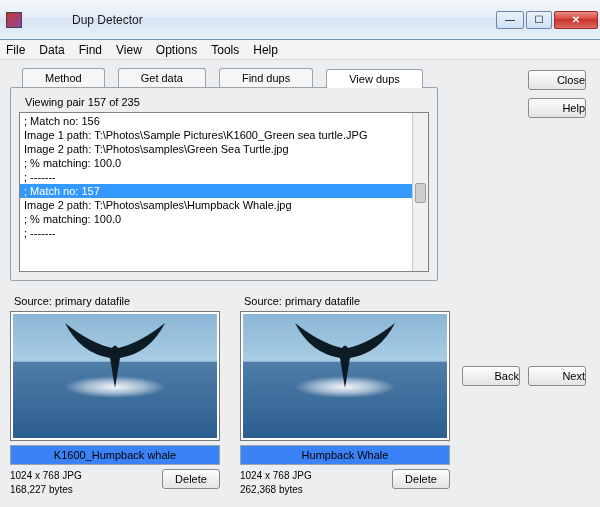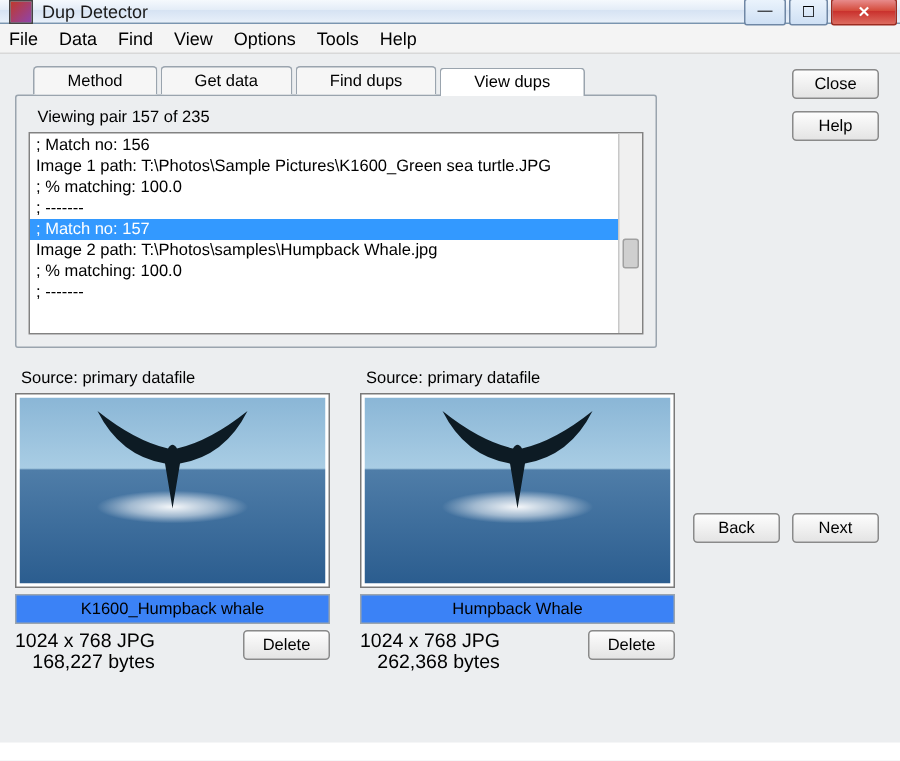--- a/index.html
+++ b/index.html
@@ -5,26 +5,27 @@
 * { box-sizing: border-box; margin: 0; padding: 0; }
 body {
   font-family: "Segoe UI", Tahoma, sans-serif;
   font-size: 11px;
   background: #fff;
   width: 600px;
   height: 507px;
   overflow: hidden;
 }
 .titlebar {
-  height: 16px;
+  height: 40px;
   background: linear-gradient(to bottom, #f5f9fd 0%, #e3ecf7 45%, #d6e3f3 46%, #e8f0fa 100%);
   border-bottom: 1px solid #7a95b0;
   display: flex;
   align-items: center;
   padding: 0 2px 0 6px;
+  gap: 44px;
 }
 .titlebar .app-icon {
   width: 16px; height: 16px;
   background: linear-gradient(135deg,#c0392b,#8e44ad);
   margin-right: 6px;
   border: 1px solid #444;
 }
 .titlebar .title { flex: 1; color: #1a1a1a; font-size: 12px; }
 .win-btns { display: flex; gap: 2px; }
 .win-btn {
@@ -64,40 +65,40 @@
   display: flex;
   gap: 0;
   margin-left: 12px;
 }
 .tab {
   padding: 3px 22px;
   border: 1px solid #9aa4ae;
   border-bottom: none;
   background: #f6f6f6;
   border-radius: 3px 3px 0 0;
-  margin-right: 2px;
+  margin-right: 13px;
   font-size: 11px;
 }
 .tab.active {
   background: #fff;
   position: relative;
   top: 1px;
 }
 .panel {
   border: 1px solid #9aa4ae;
   background: #eceef0;
   padding: 6px 8px 8px 8px;
   width: 428px;
   border-radius: 2px;
 }
 .status-line { font-size: 11px; margin: 2px 0 4px 6px; }
 .listbox {
   background: #fff;
   border: 1px solid #828282;
-  height: 135px;
+  height: 160px;
   overflow: hidden;
   position: relative;
   font-size: 11px;
   line-height: 14px;
   padding: 1px 0;
 }
 .listbox .line { padding: 0 4px; white-space: nowrap; }
 .listbox .line.sel { background: #3399ff; color: #fff; }
 .scrollbar {
   position: absolute;
@@ -118,21 +119,21 @@
   position: absolute;
   right: 14px;
   top: 10px;
   display: flex;
   flex-direction: column;
   gap: 8px;
 }
 .btn {
   width: 58px;
   padding: 3px 0;
-  text-align: center;
+  text-align: right;
   border: 1px solid #8a8a8a;
   background: linear-gradient(to bottom,#fdfdfd,#e4e4e4);
   border-radius: 3px;
   font-size: 11px;
   cursor: default;
 }
 .nav-btns {
   position: absolute;
   right: 14px;
   top: 306px;
@@ -182,21 +183,21 @@
   padding: 3px 4px;
   margin-top: 4px;
   font-size: 11px;
 }
 .meta-row {
   display: flex;
   align-items: flex-start;
   margin-top: 4px;
   gap: 8px;
 }
-.meta-text { font-size: 13px; line-height: 14px; text-align: right; }
+.meta-text { font-size: 10px; line-height: 14px; }
 .del-btn {
   width: 58px;
   padding: 3px 0;
   text-align: center;
   border: 1px solid #8a8a8a;
   background: linear-gradient(to bottom,#fdfdfd,#e4e4e4);
   border-radius: 3px;
   font-size: 11px;
   margin-left: auto;
 }
@@ -250,20 +251,21 @@
     <div class="tab">Get data</div>
     <div class="tab">Find dups</div>
     <div class="tab active">View dups</div>
   </div>
 
   <div class="panel">
     <div class="status-line">Viewing pair 157 of 235</div>
     <div class="listbox">
       <div class="line">; Match no: 156</div>
       <div class="line">Image 1 path: T:\Photos\Sample Pictures\K1600_Green sea turtle.JPG</div>
+      <div class="line">Image 2 path: T:\Photos\samples\Green Sea Turtle.jpg</div>
       <div class="line">; % matching: 100.0</div>
       <div class="line">; -------</div>
       <div class="line sel">; Match no: 157</div>
       <div class="line">Image 2 path: T:\Photos\samples\Humpback Whale.jpg</div>
       <div class="line">; % matching: 100.0</div>
       <div class="line">; -------</div>
       <div class="scrollbar">
         <div class="thumb"></div>
       </div>
     </div>

